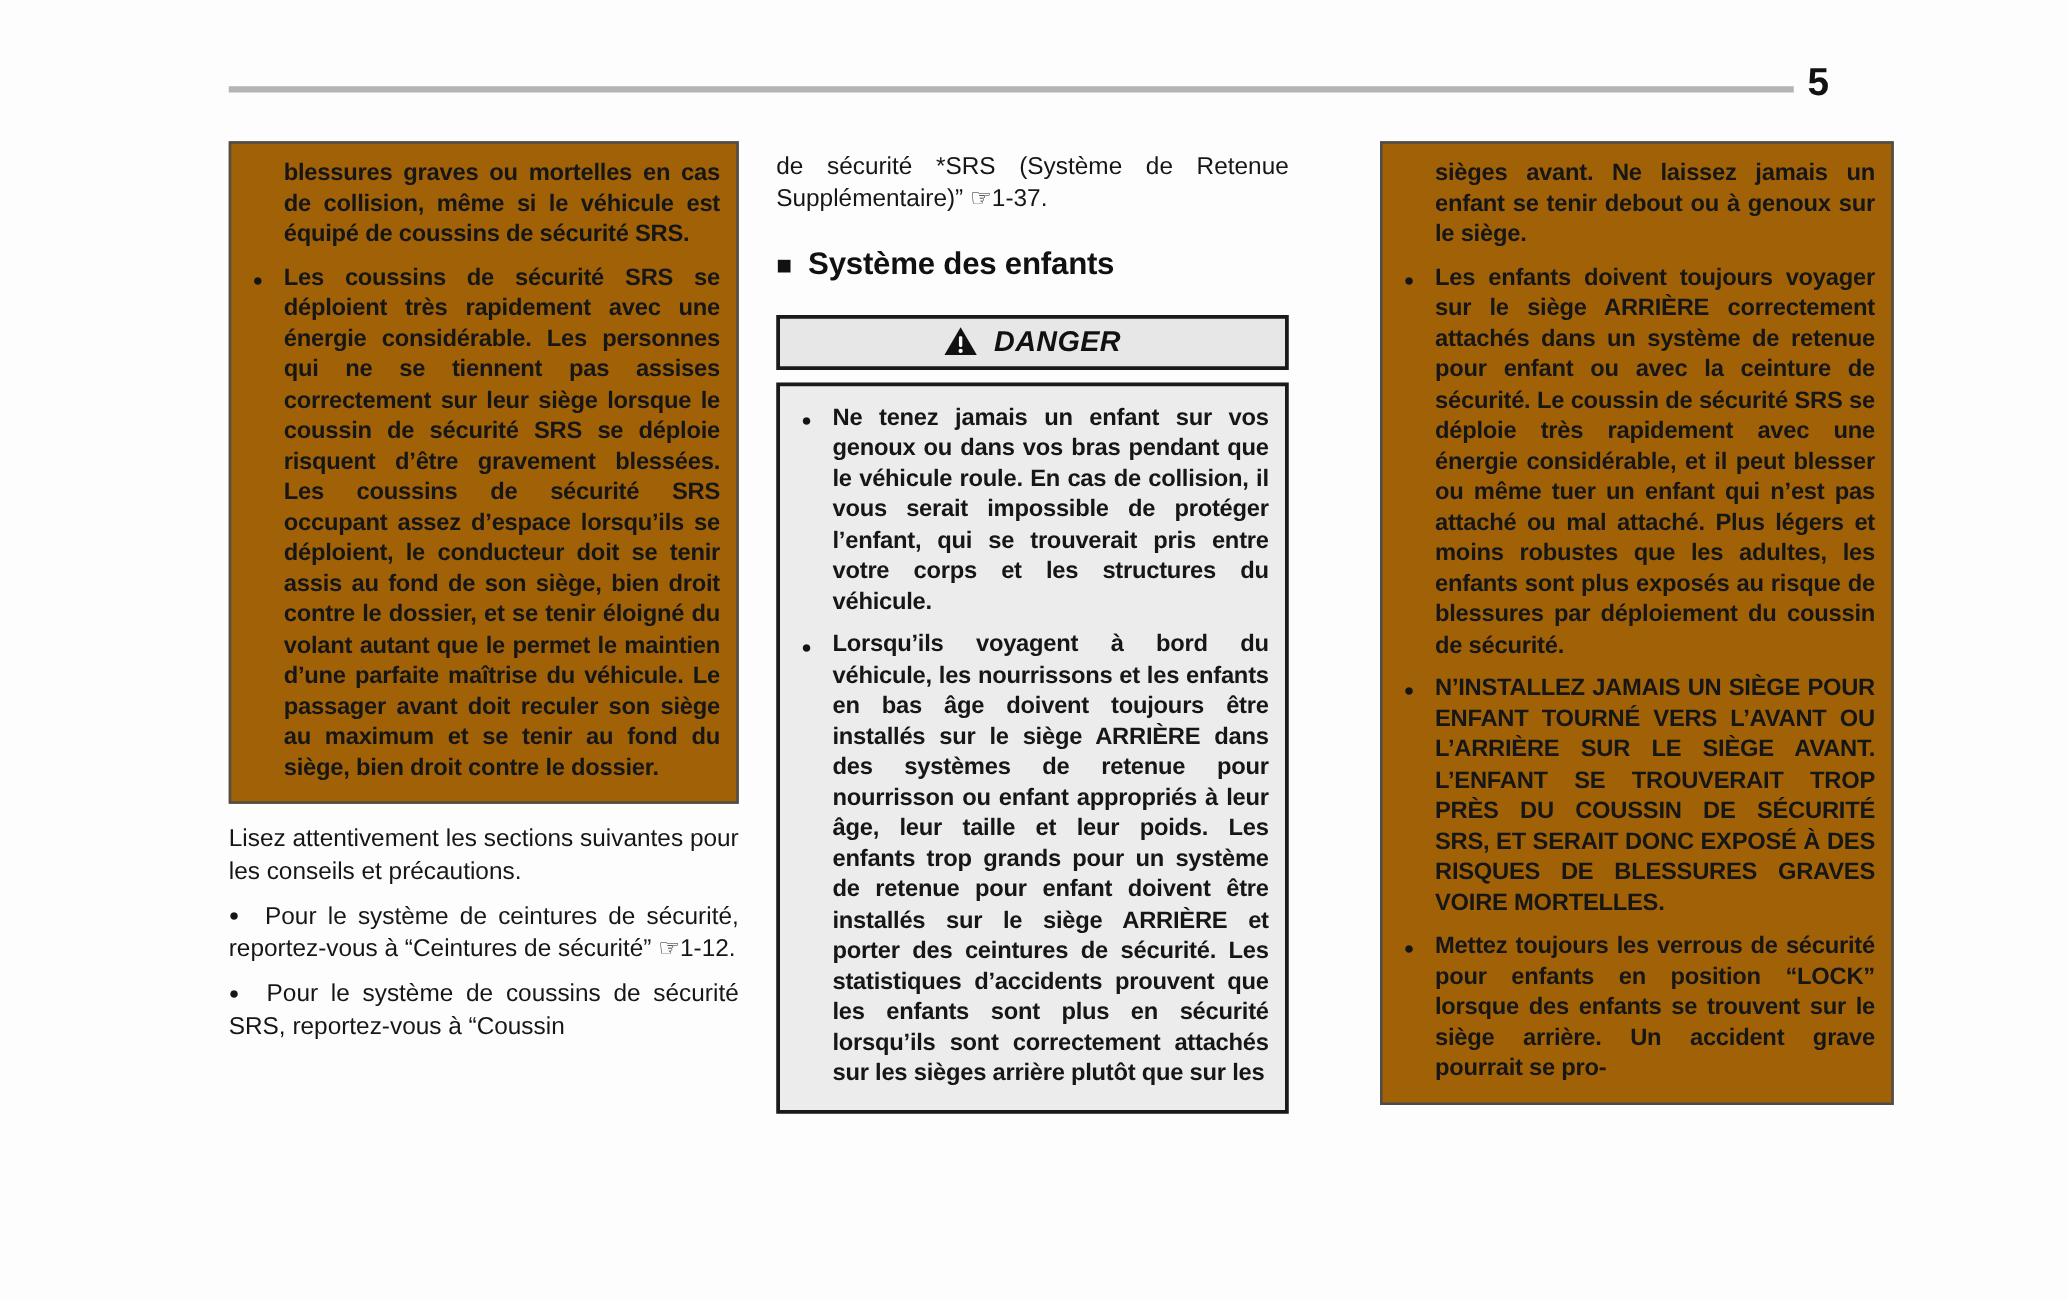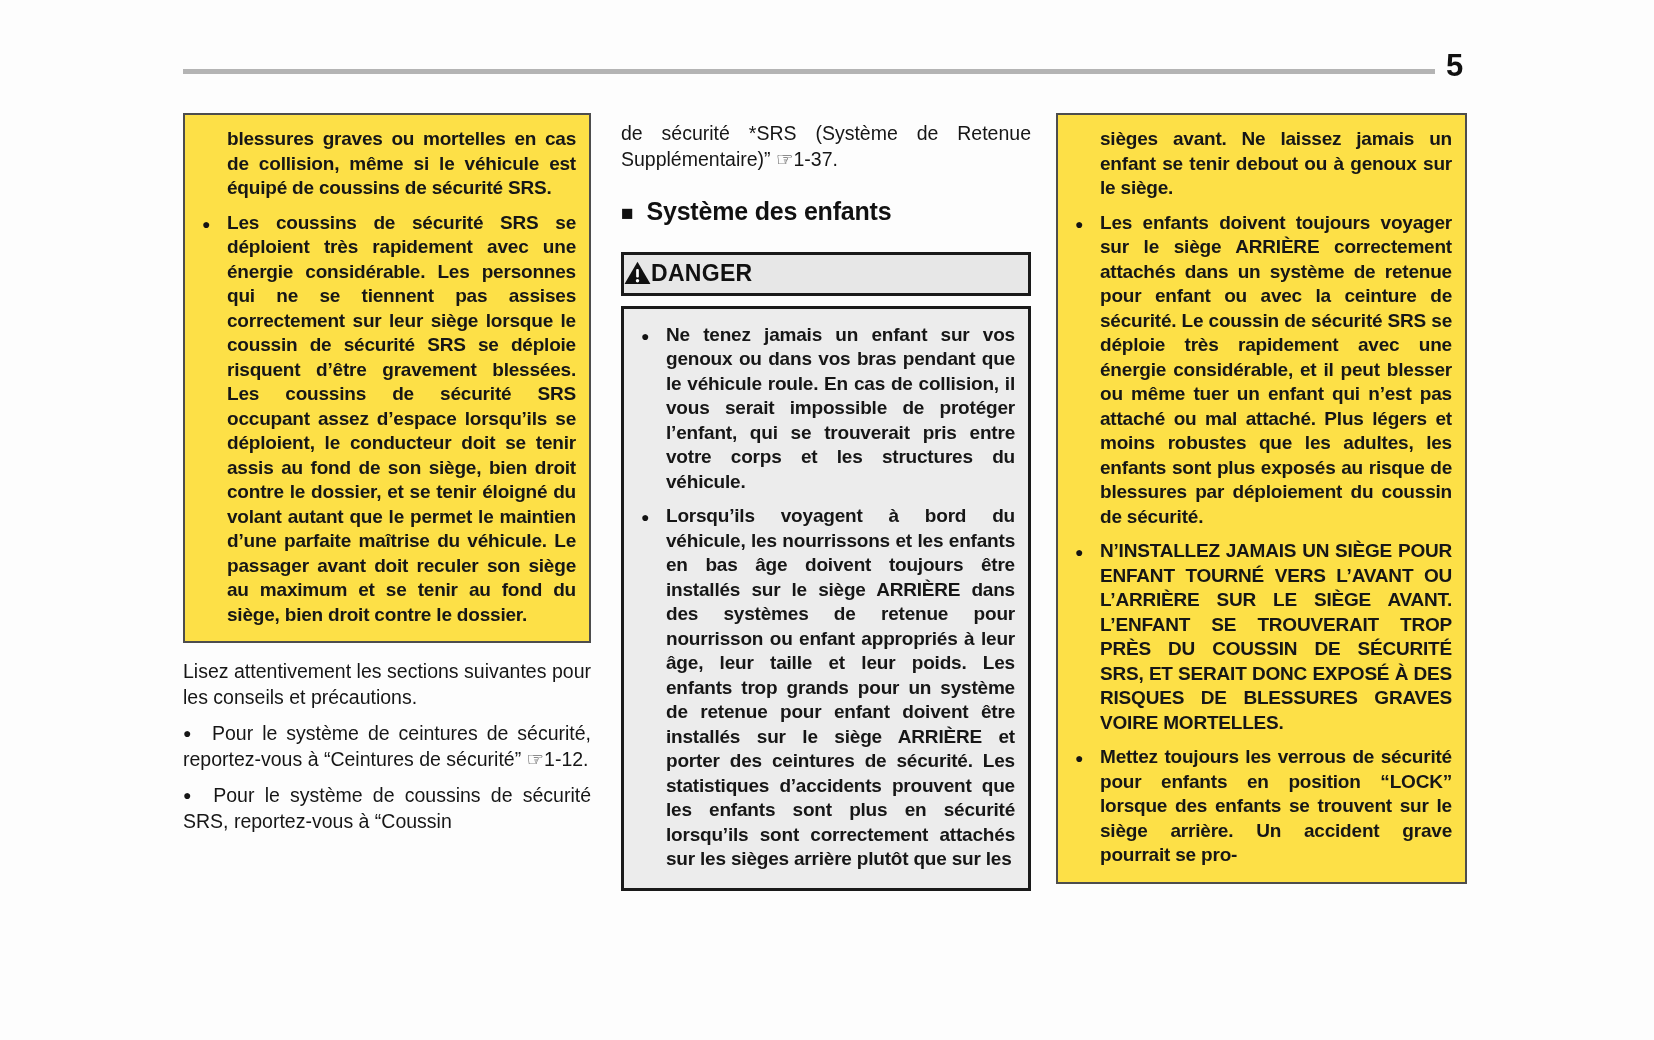--- a/index.html
+++ b/index.html
@@ -22,25 +22,25 @@
     background: #b4b4b4;
   }
   .page-number {
     position: absolute;
     left: 1446px; top: 48px;
     font-size: 31px; font-weight: bold; color: #111;
   }
   .col { position: absolute; top: 113px; }
   .col-left  { left: 183px;  width: 408px; }
   .col-mid   { left: 621px;  width: 410px; }
-  .col-right { left: 1056px; width: 411px; }
+  .col-right { left: 1104px; width: 411px; }
 
   .warn-box {
     border: 2px solid #4d4d4d;
-    background: #fde047;
+    background: #a16207;
     padding: 12px 13px 14px 13px;
   }
   .warn-box p, .danger-box p {
     font-size: 19px;
     font-weight: bold;
     line-height: 1.29;
     text-align: justify;
     letter-spacing: -0.2px;
     color: #161616;
   }
@@ -85,22 +85,24 @@
     letter-spacing: -0.2px;
   }
   .section-heading .sq { font-size: 21px; line-height: 1; position: relative; top: 1px; }
 
   .danger-header {
     margin-top: 26px;
     border: 3px solid #1a1a1a;
     background: #e7e7e7;
     display: flex;
     align-items: center;
-    justify-content: flex-start;
+    justify-content: center;
+    gap: 13px;
     padding: 5px 0 6px 0;
+    font-style: italic;
   }
   .danger-header .tri { display: block; }
   .danger-label {
     font-size: 23px;
     font-weight: bold;
     color: #111;
     letter-spacing: 0.3px;
   }
   .danger-box {
     margin-top: 10px;

